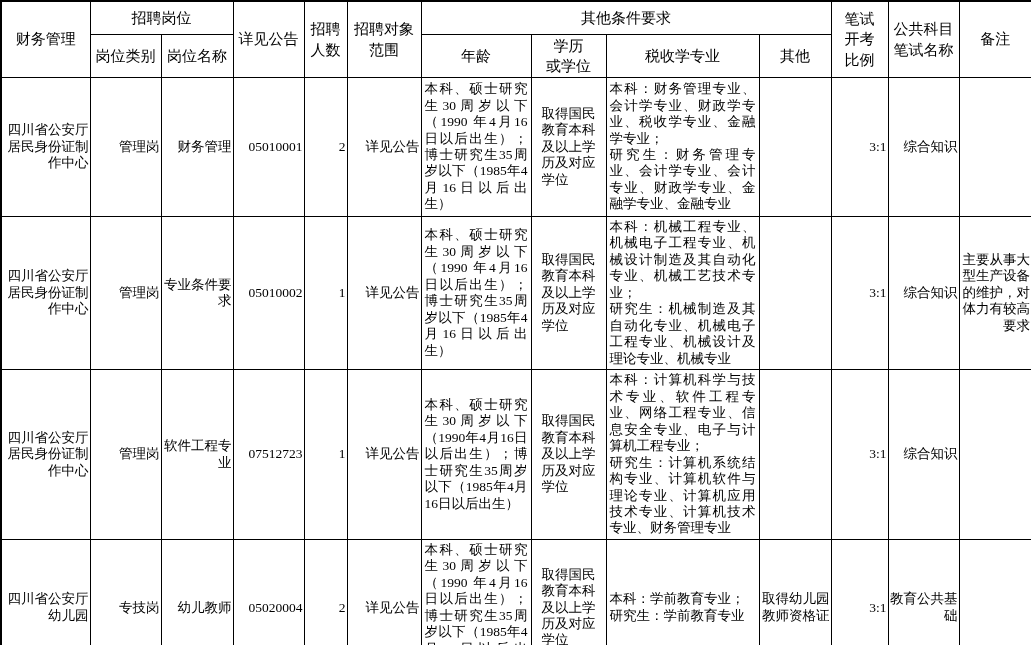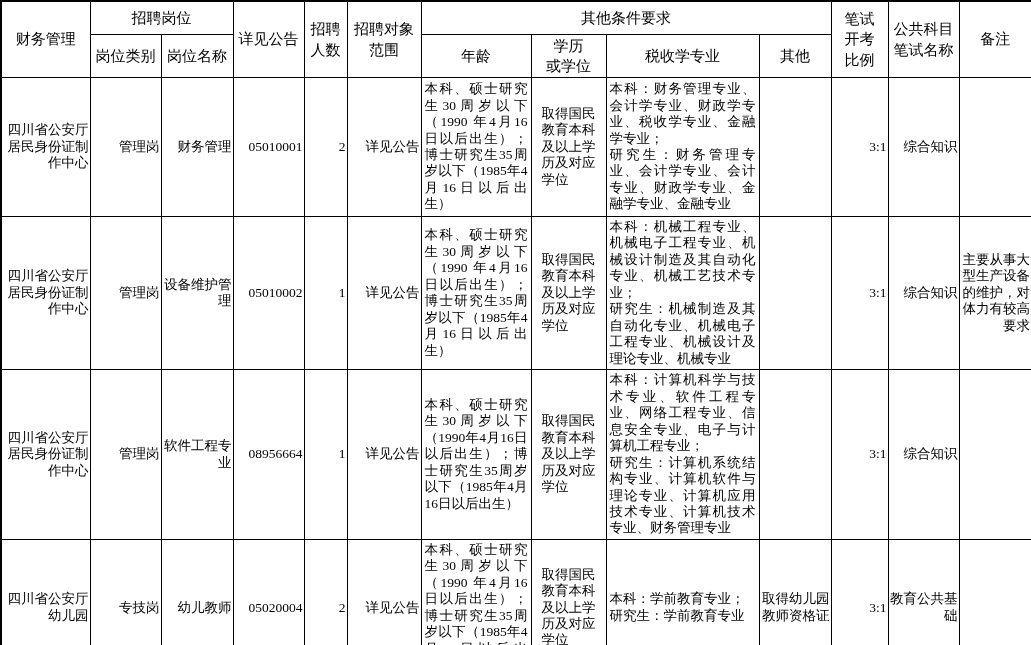--- a/index.html
+++ b/index.html
@@ -106,38 +106,38 @@
       <td class="j">本科：财务管理专业、会计学专业、财政学专业、税收学专业、金融学专业；
 研究生：财务管理专业、会计学专业、会计专业、财政学专业、金融学专业、金融专业</td>
       <td class="c"></td>
       <td class="c">3:1</td>
       <td class="c">综合知识</td>
       <td class="c"></td>
     </tr>
     <tr class="r2">
       <td class="c">四川省公安厅居民身份证制作中心</td>
       <td class="c">管理岗</td>
-      <td class="c">设备维护管理</td>
+      <td class="c">专业条件要求</td>
       <td class="c">05010002</td>
       <td class="c">1</td>
       <td class="c">详见公告</td>
       <td class="j">本科、硕士研究生30周岁以下（1990 年4月16日以后出生）；博士研究生35周岁以下（1985年4月16日以后出生）</td>
       <td class="edu">取得国民教育本科及以上学历及对应学位</td>
       <td class="j">本科：机械工程专业、机械电子工程专业、机械设计制造及其自动化专业、机械工艺技术专业；
 研究生：机械制造及其自动化专业、机械电子工程专业、机械设计及理论专业、机械专业</td>
       <td class="c"></td>
       <td class="c">3:1</td>
       <td class="c">综合知识</td>
       <td class="c">主要从事大型生产设备的维护，对体力有较高要求</td>
     </tr>
     <tr class="r3">
       <td class="c">四川省公安厅居民身份证制作中心</td>
       <td class="c">管理岗</td>
       <td class="c">软件工程专业</td>
-      <td class="c">08956664</td>
+      <td class="c">07512723</td>
       <td class="c">1</td>
       <td class="c">详见公告</td>
       <td class="j">本科、硕士研究生30周岁以下（1990年4月16日以后出生）；博士研究生35周岁以下（1985年4月16日以后出生）</td>
       <td class="edu">取得国民教育本科及以上学历及对应学位</td>
       <td class="j">本科：计算机科学与技术专业、软件工程专业、网络工程专业、信息安全专业、电子与计算机工程专业；
 研究生：计算机系统结构专业、计算机软件与理论专业、计算机应用技术专业、计算机技术专业、财务管理专业</td>
       <td class="c"></td>
       <td class="c">3:1</td>
       <td class="c">综合知识</td>
       <td class="c"></td>

